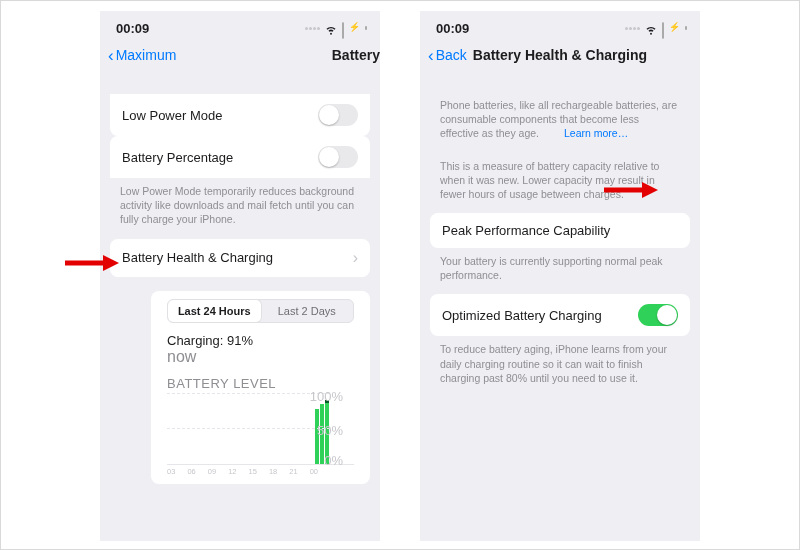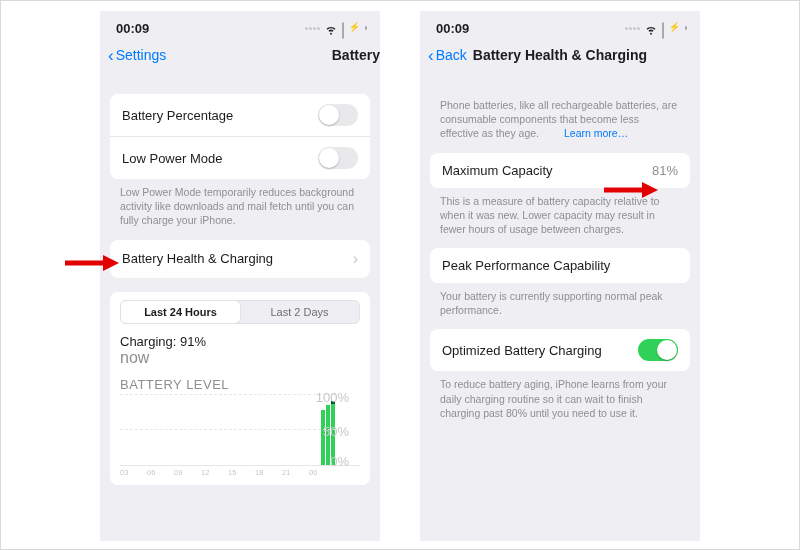--- a/index.html
+++ b/index.html
@@ -91,21 +91,21 @@
   }
   .toggle.off { background:#e9e9eb; }
   .toggle.on  { background:#30d158; }
   .knob {
     position:absolute; top:1px; width:20px; height:20px; border-radius:50%; background:#fff;
     box-shadow:0 1px 2px rgba(0,0,0,.25);
   }
   .toggle.off .knob { left:1px; }
   .toggle.on  .knob { right:1px; }
   
-  .card { background:#fff; border-radius:8px; padding:8px 10px; }
+  .card { background:#fff; border-radius:8px; padding:8px 16px;margin-left:41px; }
   .seg {
     display:flex; border:1px solid #e1e1e5; border-radius:6px;
     font-size:11px; margin-bottom:10px; overflow:hidden;
   }
   .seg div { flex:1; text-align:center; padding:5px 0; color:#6e6e73; }
   .seg .sel { background:#fff; font-weight:600; color:#1c1c1e; box-shadow:0 0 0 1px #e1e1e5; border-radius:5px; }
   .seg { background:#efeef3; }
   .charging-line { font-size:13px; font-weight:400; }
   .now { font-size:16px; color:#8e8e93; margin-bottom:10px; }
   .chart-title { font-size:13px; letter-spacing:.5px; color:#8e8e93; margin:4px 0 2px 0; }
@@ -156,35 +156,35 @@
           </svg>
         <span class="battery-icon">
           <span class="battery-shell"><span class="battery-fill"></span><span class="battery-bolt">⚡</span></span><span class="battery-cap"></span>
         </span>
       </div>
     </div>
 
     <div class="navhdr">
       <div class="back-btn">
         <span class="chev">‹</span>
-        <span>Settings</span>
+        <span>Maximum</span>
       </div>
       <div class="nav-title-center">Battery</div>
     </div>
 
     <div class="content">
       <div class="spacer-top"></div>
+      <div class="cell joined group-bot">
+        <span>Low Power Mode</span>
+        <span class="toggle off">
+            <span class="knob"></span>
+          </span>
+      </div>
       <div class="cell group-top">
         <span>Battery Percentage</span>
-        <span class="toggle off">
-            <span class="knob"></span>
-          </span>
-      </div>
-      <div class="cell joined group-bot">
-        <span>Low Power Mode</span>
         <span class="toggle off">
             <span class="knob"></span>
           </span>
       </div>
       <div class="footer-text">Low Power Mode temporarily reduces background activity like downloads and mail fetch until you can fully charge your iPhone.</div>
 
       <div class="cell">
         <span>Battery Health &amp; Charging</span>
         <span class="disclosure">›</span>
       </div>
@@ -251,24 +251,20 @@
         <span>Back</span>
       </div>
       <span class="nav-title-left">Battery Health &amp; Charging</span>
     </div>
 
     <div class="content">
       <div class="footer-text" style="padding-top:22px">
         <span>Phone batteries, like all rechargeable batteries, are consumable components that become less effective as they age. </span><a href="#">Learn more…</a>
       </div>
 
-      <div class="cell">
-        <span>Maximum Capacity</span>
-        <span class="val">81%</span>
-      </div>
       <div class="footer-text">This is a measure of battery capacity relative to when it was new. Lower capacity may result in fewer hours of usage between charges.</div>
 
       <div class="cell">
         <span>Peak Performance Capability</span>
       </div>
       <div class="footer-text">Your battery is currently supporting normal peak performance.</div>
 
       <div class="cell">
         <span>Optimized Battery Charging</span>
         <span class="toggle on">

